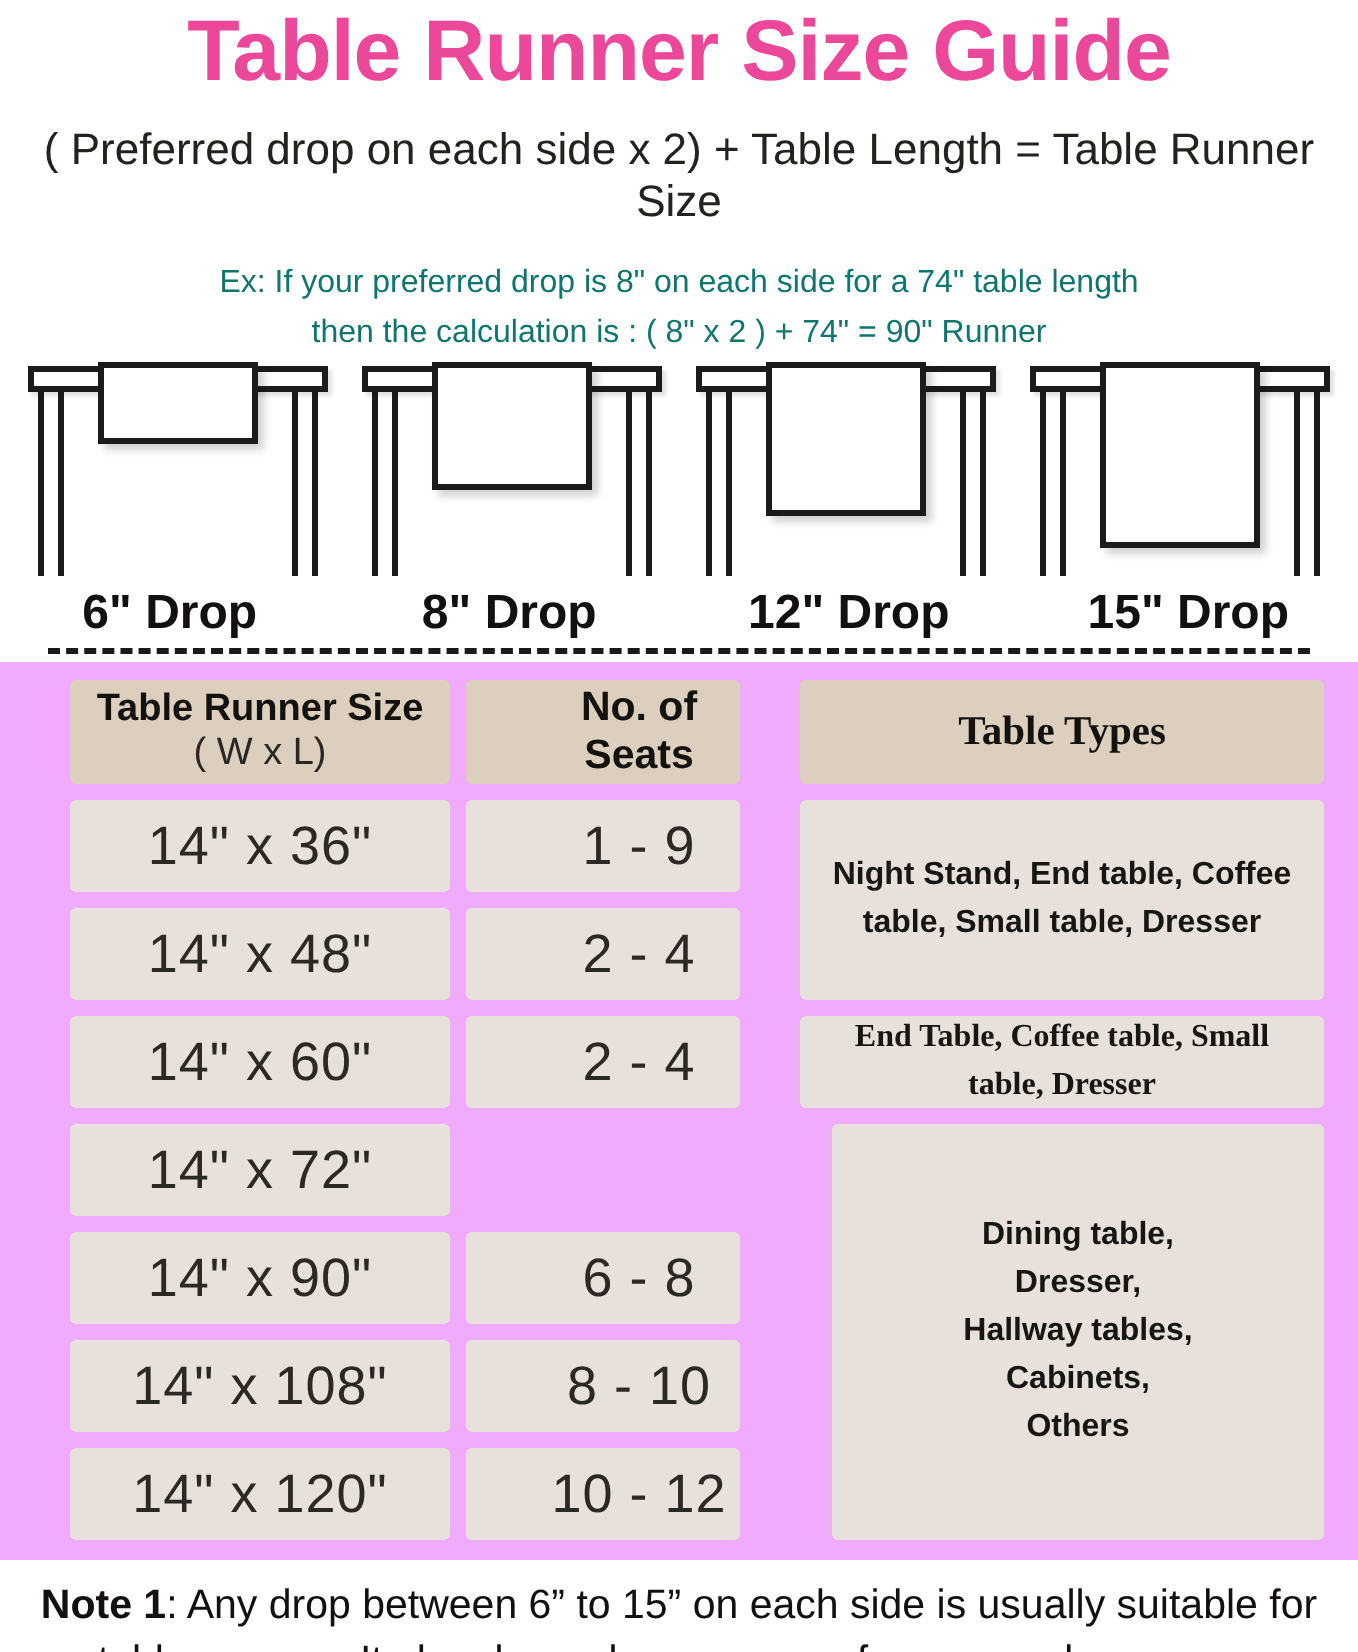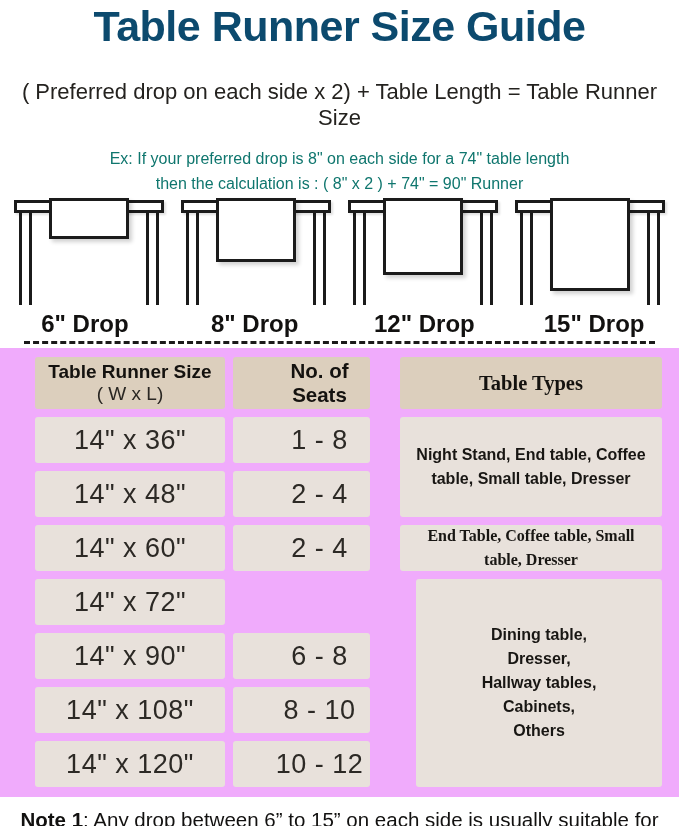--- a/index.html
+++ b/index.html
@@ -15,22 +15,22 @@
     background: #ffffff;
     overflow: hidden;
   }
 
   
   .intro { text-align: center; padding-top: 2px; }
   .title {
     font-size: 43px;
     font-weight: 700;
     letter-spacing: -0.5px;
-    color: #0c4a6e;
-    margin-bottom: 28px;
+    color: #ec4899;
+    margin-bottom: 11px;
     text-align: center;
   }
   .formula-line { font-size: 22px; color: #24221f; margin-bottom: 19px; }
   .example-line { font-size: 16px; color: #0f766e; margin-bottom: 7px; }
 
   
   .diagrams { display: flex; padding: 0 5px; margin-top: 7px; height: 106px; }
   .diagram-col { flex: 1; display: flex; justify-content: center; }
   .diagram { position: relative; width: 150px; height: 106px; }
   .tabletop {
@@ -172,21 +172,21 @@
         <span class="hdr-single">No. of Seats</span>
       </div>
       <div class="cell hdr tg-b gr1 c4" style="grid-row:1;">
         <span class="hdr-single">Table Types</span>
       </div>
 
       <div class="cell c1 gr2">
           <span class="size-val">14" x 36"</span>
         </div>
       <div class="cell c2 gr2">
-          <span class="seats-val">1 - 8</span>
+          <span class="seats-val">1 - 9</span>
         </div>
 
       <div class="cell c1 gr3">
           <span class="size-val">14" x 48"</span>
         </div>
       <div class="cell c2 gr3">
           <span class="seats-val">2 - 4</span>
         </div>
 
       <div class="cell c1 gr4">

